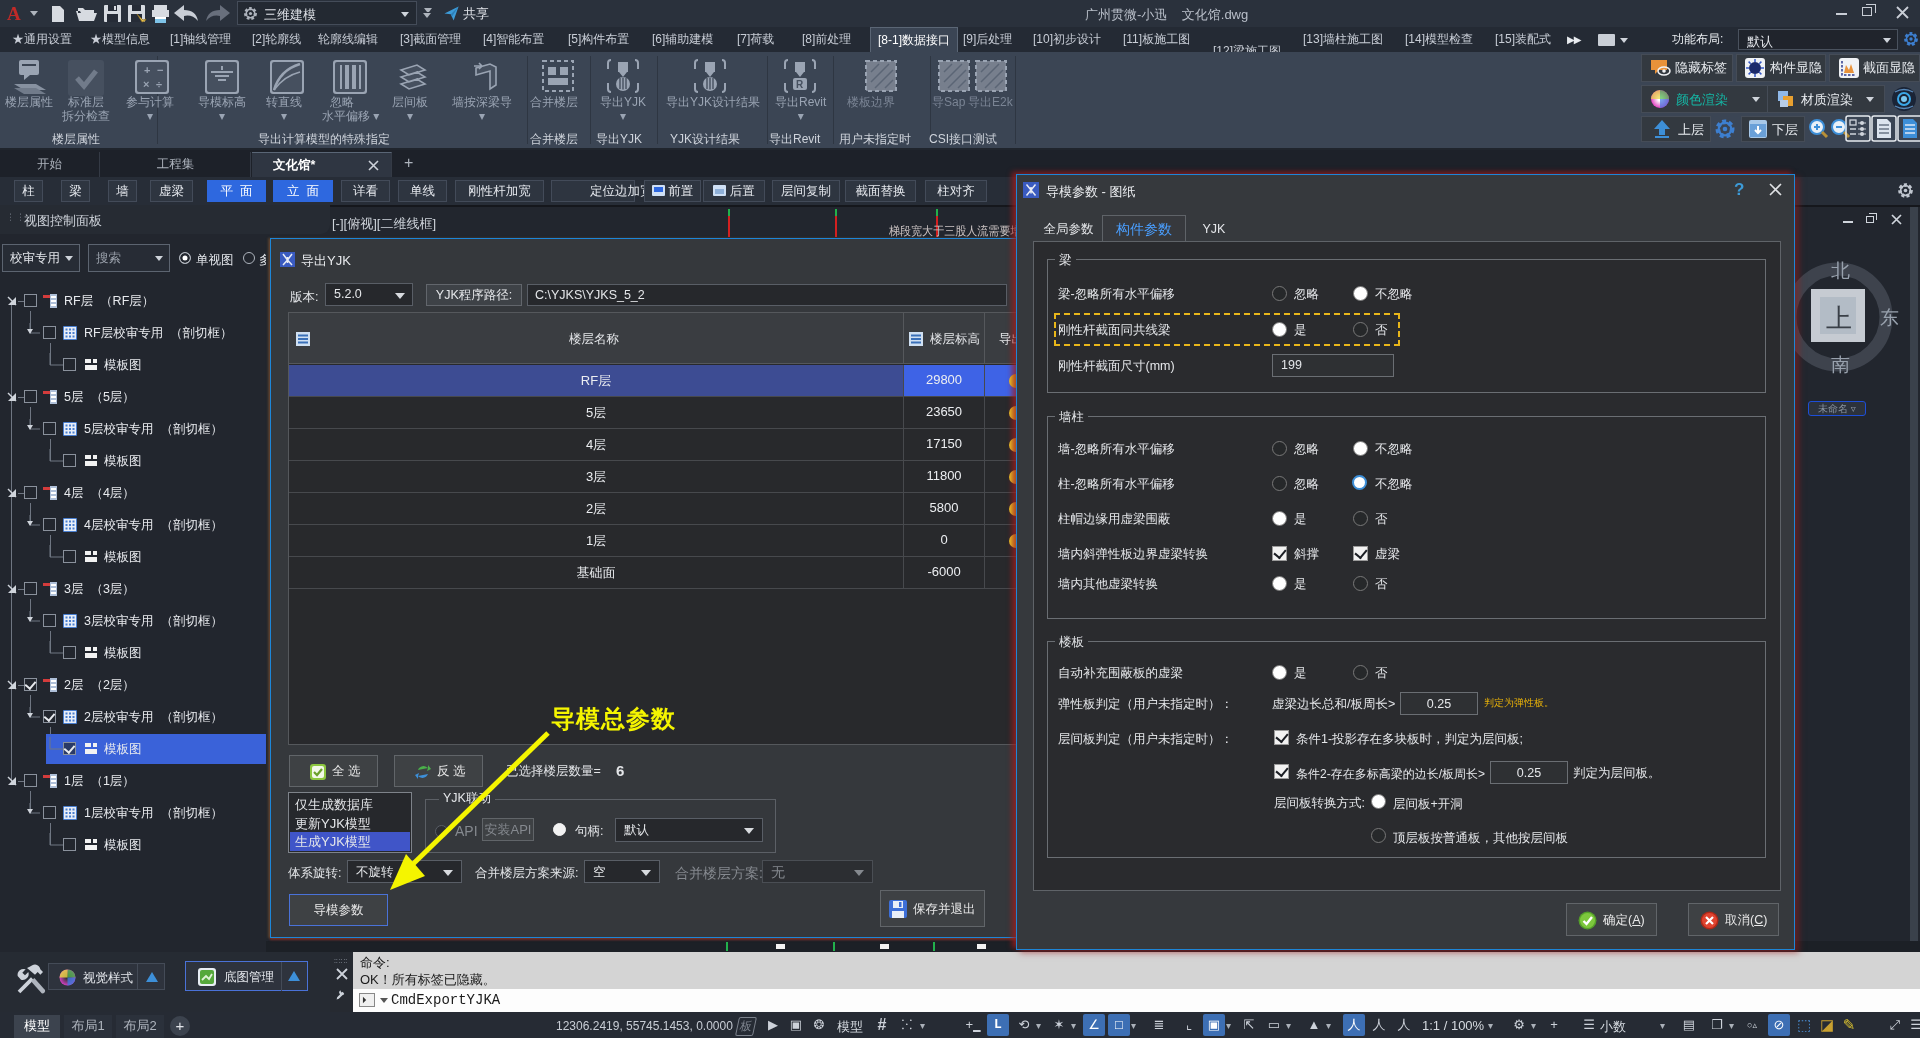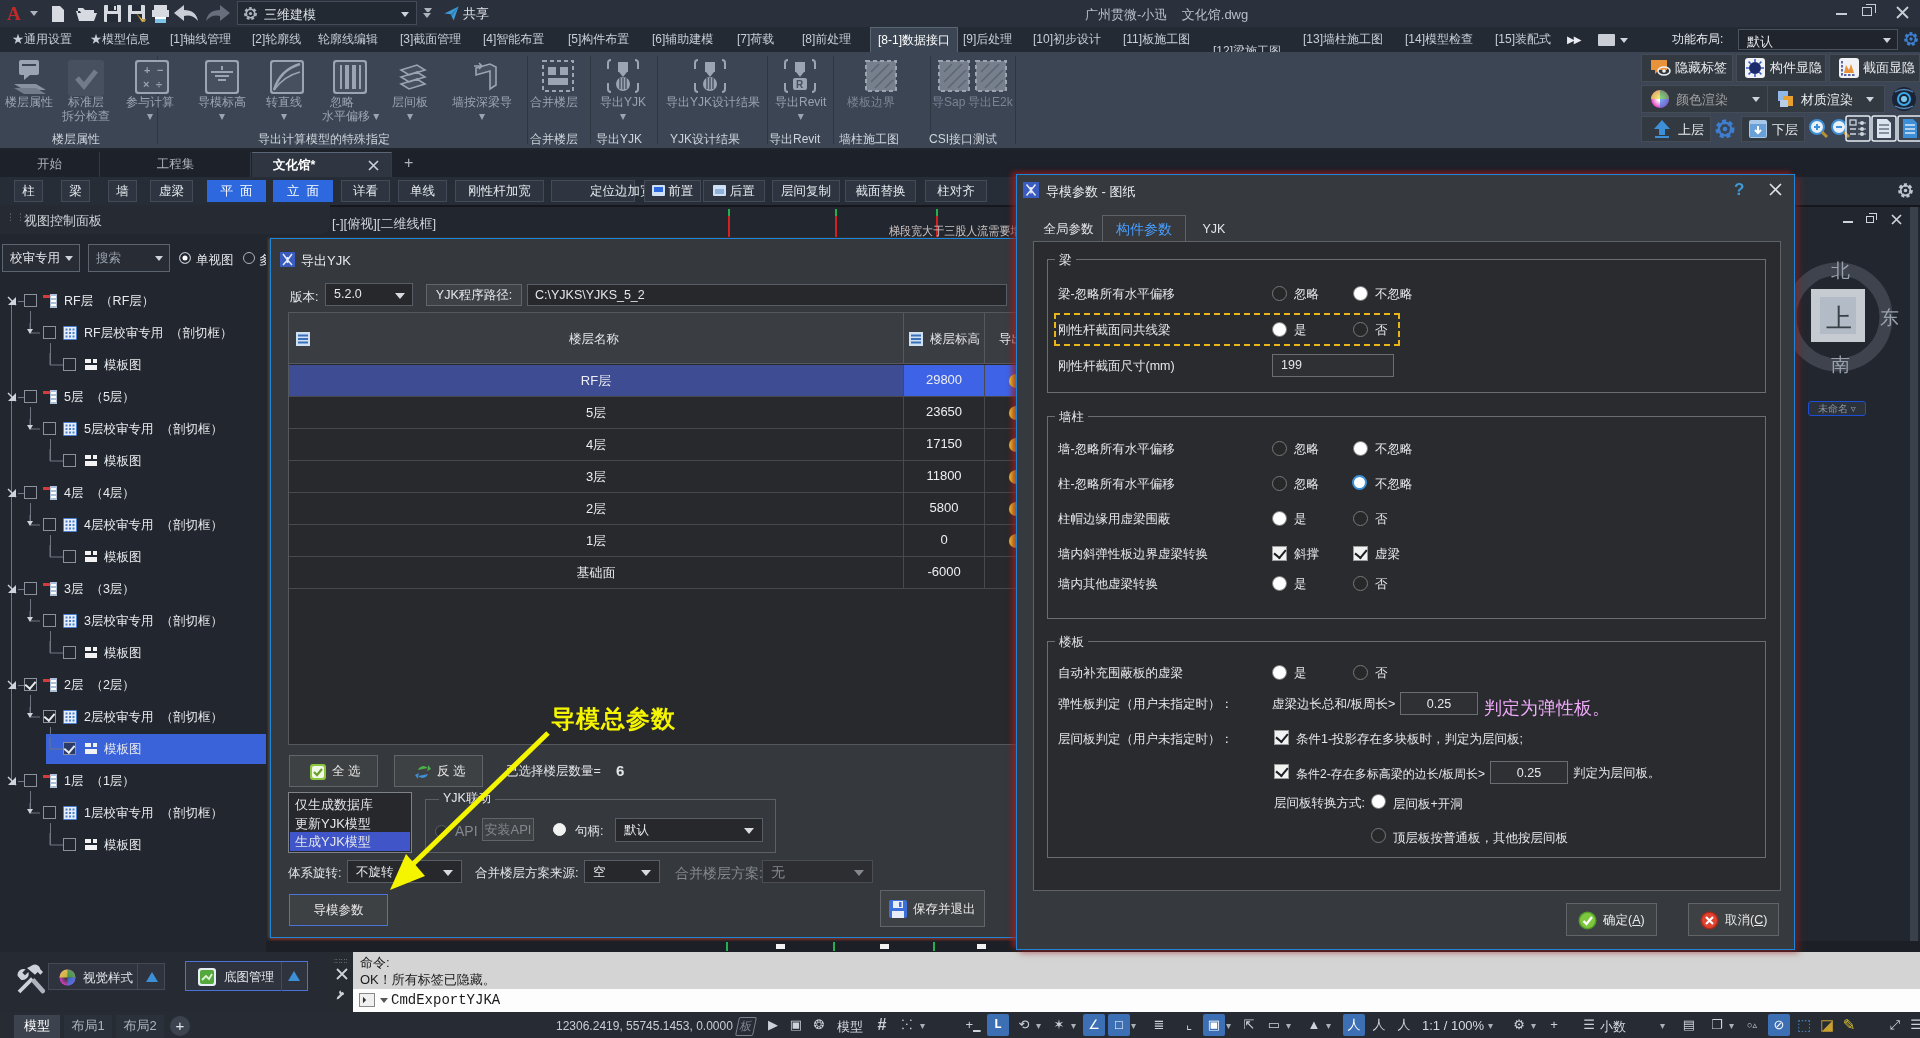--- a/index.html
+++ b/index.html
@@ -255,21 +255,21 @@
       </svg>
  <div class="rlabel" style="left:932px;top:43px;color:#7a8494;">导Sap</div>
  <div class="rlabel" style="left:968px;top:43px;color:#7a8494;">导出E2k</div>
 
  <div class="glabel" style="left:80px;width:0;margin-left:-28px;">楼层属性</div>
  <div class="glabel" style="left:342px;margin-left:-84px;">导出计算模型的特殊指定</div>
  <div class="glabel" style="left:558px;margin-left:-28px;">合并楼层</div>
  <div class="glabel" style="left:623px;margin-left:-27px;">导出YJK</div>
  <div class="glabel" style="left:712px;margin-left:-42px;">YJK设计结果</div>
  <div class="glabel" style="left:800px;margin-left:-31px;">导出Revit</div>
- <div class="glabel" style="left:881px;margin-left:-42px;">墙柱施工图</div>
+ <div class="glabel" style="left:881px;margin-left:-42px;">用户未指定时</div>
  <div class="glabel" style="left:968px;margin-left:-39px;">CSI接口测试</div>
 
  <div class="abs" style="left:1641px;top:2px;width:92px;height:28px;background:#333940;border:1px solid #454c57;"></div>
  <div class="abs" style="left:1736px;top:2px;width:90px;height:28px;background:#333940;border:1px solid #454c57;"></div>
  <div class="abs" style="left:1829px;top:2px;width:91px;height:28px;background:#333940;border:1px solid #454c57;"></div>
  <svg class="abs" style="left:1650px;top:6px;" width="22" height="20">
         <path d="M1 2 h16 v10 h-8 l-4 4 v-4 h-4 z" fill="#e8923a"></path>
         <ellipse cx="14" cy="13" rx="6" ry="4" fill="none" stroke="#f0f2f5" stroke-width="1.5"></ellipse>
         <circle cx="14" cy="13" r="1.8" fill="#f0f2f5"></circle>
       </svg>
@@ -293,21 +293,21 @@
           <radialGradient id="cw">
             <stop offset="20%" stop-color="#fff"></stop>
             <stop offset="100%" stop-color="#e040c0"></stop>
           </radialGradient>
         </defs>
         <circle cx="10" cy="10" r="9" fill="url(#cw)"></circle>
         <path d="M10 1 a9 9 0 0 1 9 9 l-9 0 z" fill="#4ab84a" opacity=".7"></path>
         <path d="M19 10 a9 9 0 0 1 -9 9 l0 -9 z" fill="#4078e0" opacity=".7"></path>
         <path d="M10 1 a9 9 0 0 0 -9 9 l9 0 z" fill="#e8d840" opacity=".7"></path>
       </svg>
- <span class="abs" style="left:1676px;top:39px;font-size:13px;color:#a3a3a3;">颜色渲染</span>
+ <span class="abs" style="left:1676px;top:39px;font-size:13px;color:#14b8a6;">颜色渲染</span>
  <div class="abs" style="left:1752px;top:45px;width:0;height:0;border-left:4px solid transparent;border-right:4px solid transparent;border-top:5px solid #cfd4db;"></div>
  <svg class="abs" style="left:1776px;top:37px;" width="20" height="20">
         <rect x="2" y="2" width="10" height="10" fill="#8fb8e8"></rect>
         <rect x="7" y="7" width="10" height="10" fill="#e8a030"></rect>
         <rect x="4" y="11" width="8" height="7" fill="#b8cde8"></rect>
       </svg>
  <span class="abs" style="left:1801px;top:39px;font-size:13px;color:#e8ebef;">材质渲染</span>
  <div class="abs" style="left:1866px;top:45px;width:0;height:0;border-left:4px solid transparent;border-right:4px solid transparent;border-top:5px solid #cfd4db;"></div>
  <svg class="abs" style="left:1890px;top:34px;" width="28" height="27">
         <circle cx="14" cy="13" r="12" fill="#1a2436"></circle>
@@ -1033,21 +1033,21 @@
  <div class="abs" style="left:30px;top:466px;width:719px;height:217px;border:1px solid #6a6e73;"></div>
  <span class="abs" style="left:38px;top:459px;font-size:12.5px;color:#e4e6e9;background:#2a2b2e;padding:0 4px;">楼板</span>
  <span class="abs" style="left:41px;top:490px;font-size:12.5px;color:#e4e6e9;">自动补充围蔽板的虚梁</span>
  <div class="radio sel" style="left:255px;top:490px;"></div>
       <span class="abs" style="left:277px;top:490px;font-size:12.5px;color:#e4e6e9;">是</span>
  <div class="radio" style="left:336px;top:490px;"></div>
       <span class="abs" style="left:358px;top:490px;font-size:12.5px;color:#e4e6e9;">否</span>
  <span class="abs" style="left:41px;top:521px;font-size:12.5px;color:#e4e6e9;">弹性板判定（用户未指定时）：</span>
  <span class="abs" style="left:255px;top:521px;font-size:12.5px;color:#e4e6e9;">虚梁边长总和/板周长&gt;</span>
  <div class="abs" style="left:383px;top:517px;width:78px;height:23px;background:#2e3033;border:1px solid #6a6e73;text-align:center;line-height:22px;font-size:12.5px;color:#e4e6e9;">0.25</div>
- <span class="abs" style="left:467px;top:521px;font-size:18px;color:#f0abfc;">判定为弹性板。</span>
+ <span class="abs" style="left:467px;top:521px;font-size:10px;color:#eab308;">判定为弹性板。</span>
  <span class="abs" style="left:41px;top:556px;font-size:12.5px;color:#e4e6e9;">层间板判定（用户未指定时）：</span>
  <div class="wcb" style="left:257px;top:555px;"></div>
  <span class="abs" style="left:279px;top:556px;font-size:12.5px;color:#e4e6e9;">条件1-投影存在多块板时，判定为层间板;</span>
  <div class="wcb" style="left:257px;top:589px;"></div>
  <span class="abs" style="left:279px;top:591px;font-size:12px;color:#e4e6e9;">条件2-存在多标高梁的边长/板周长&gt;</span>
  <div class="abs" style="left:473px;top:586px;width:78px;height:23px;background:#2e3033;border:1px solid #6a6e73;text-align:center;line-height:22px;font-size:12.5px;color:#e4e6e9;">0.25</div>
  <span class="abs" style="left:556px;top:590px;font-size:12.5px;color:#e4e6e9;">判定为层间板。</span>
  <span class="abs" style="left:257px;top:620px;font-size:12.5px;color:#e4e6e9;">层间板转换方式:</span>
  <div class="radio sel" style="left:354px;top:619px;"></div>
       <span class="abs" style="left:376px;top:621px;font-size:12.5px;color:#e4e6e9;">层间板+开洞</span>

